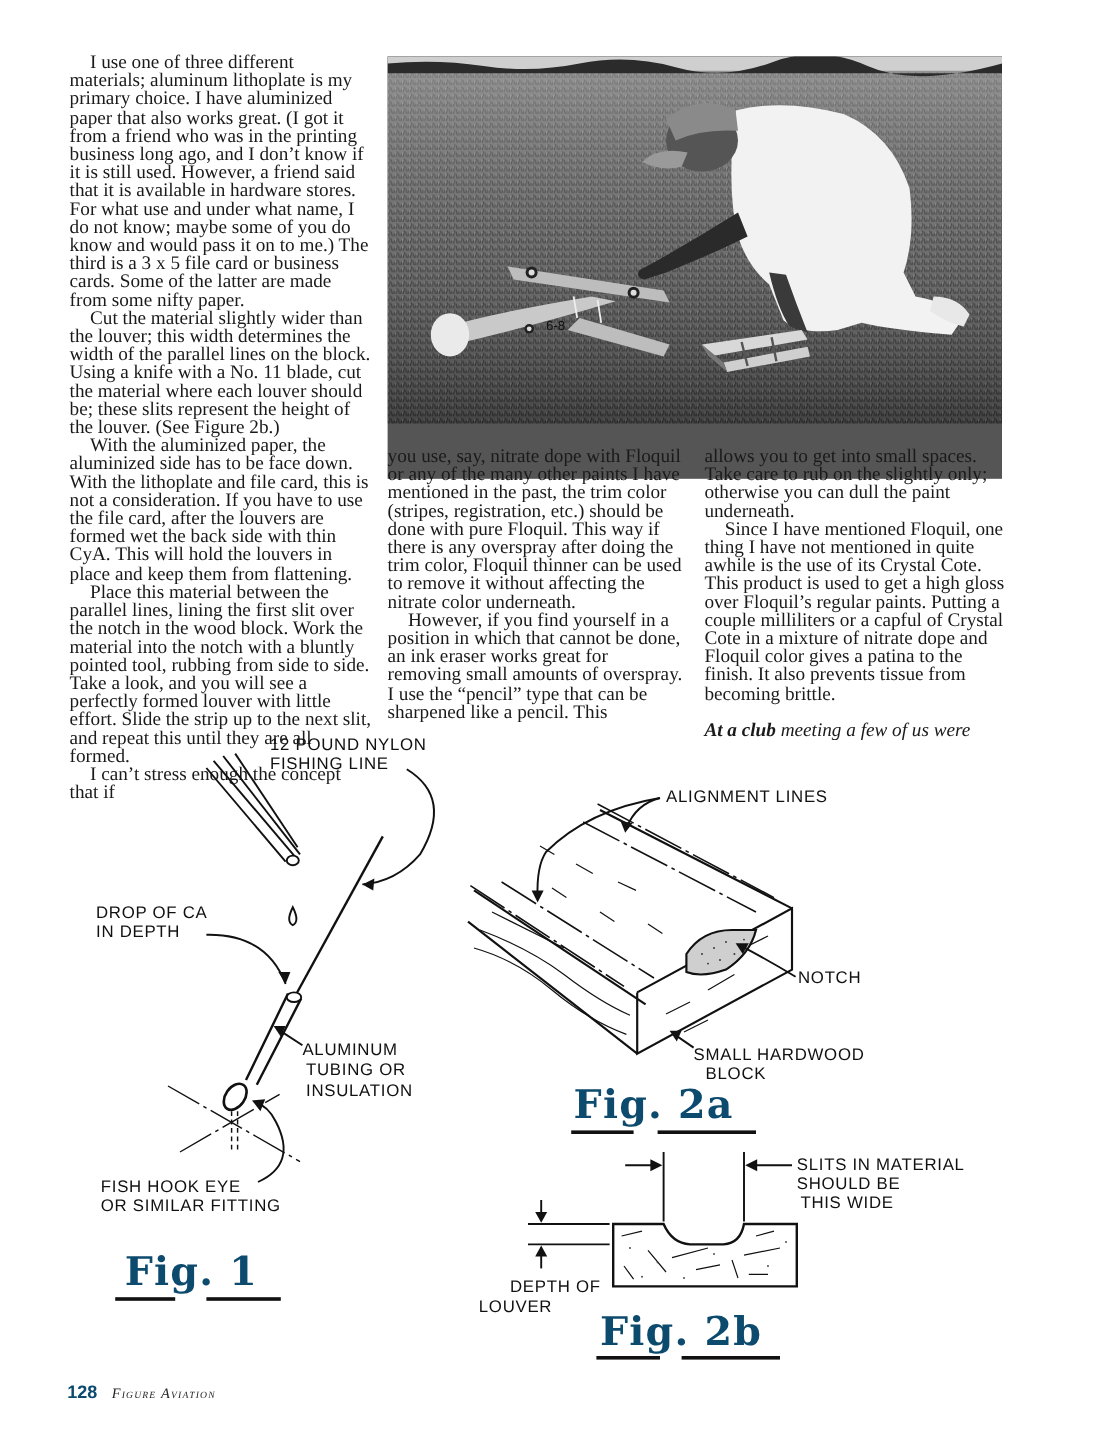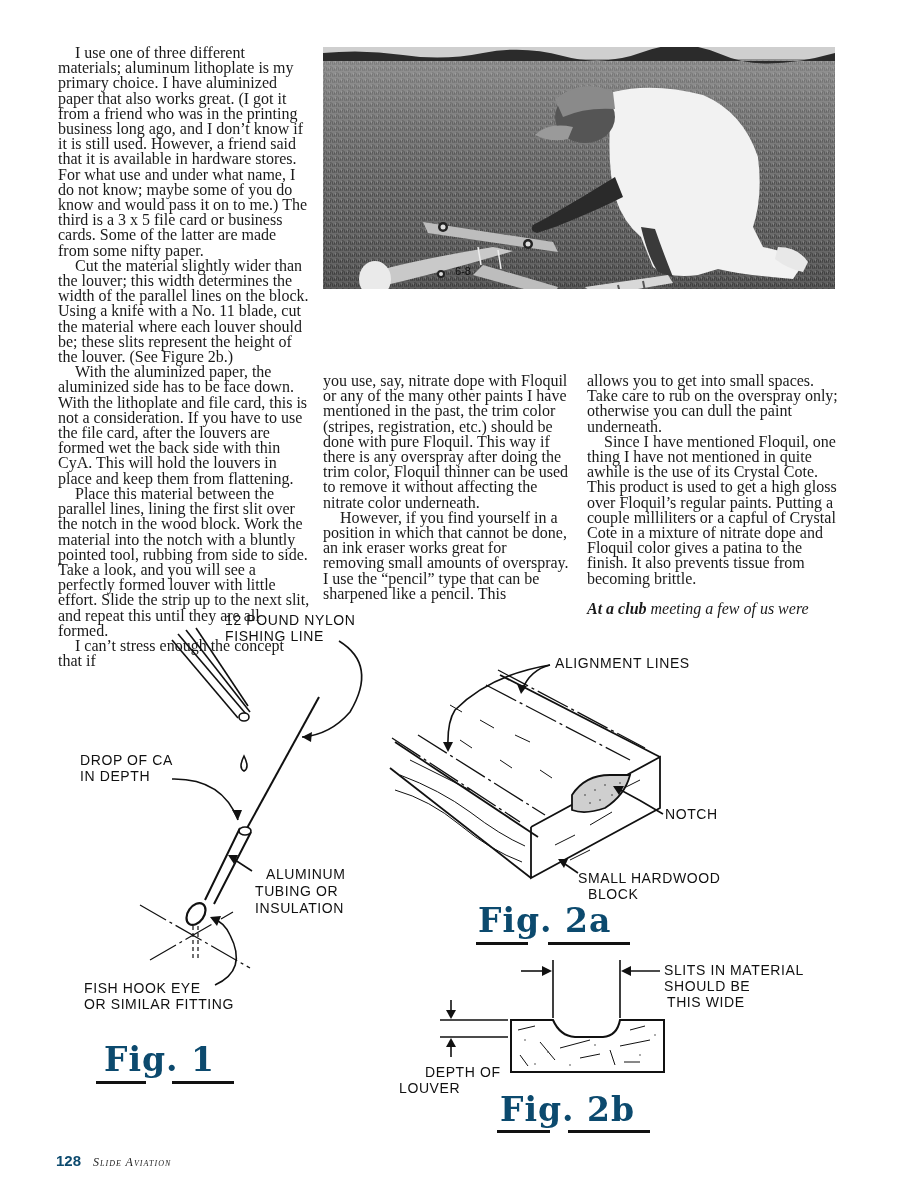--- a/index.html
+++ b/index.html
@@ -3,21 +3,21 @@
 <meta charset="utf-8">
 <style>
   html, body { margin: 0; padding: 0; background: #ffffff; }
   body { width: 916px; height: 1200px; position: relative; overflow: hidden; color: #1a1a1a; }
   .serif { font-family: "Liberation Serif", "DejaVu Serif", serif; font-size: 16px; line-height: 15.2px; }
   .col { position: absolute; }
   .col p { margin: 0; text-indent: 0; }
   .col p.ind { text-indent: 17px; }
   .col p.gap { margin-top: 15px; font-style: italic; }
   .runin { font-weight: bold; }
-  .photo { position: absolute; left: 323px; top: 47px; width: 512px; height: 242px; overflow: hidden; background: #555; }
+  .photo { position: absolute; left: 323px; top: 47px; width: 512px; height: 352px; overflow: hidden; background: #555; }
   .sans { font-family: "Liberation Sans", "DejaVu Sans", sans-serif; text-align: center; }
   .label { position: absolute; font-size: 14px; line-height: 16px; letter-spacing: 0.6px; color: #111; white-space: pre; }
   .figtitle { position: absolute; font-family: "DejaVu Serif", "Liberation Serif", serif; font-weight: bold; font-size: 33px; color: #0c4a6e; letter-spacing: 1px; }
   .figline { position: absolute; height: 3px; background: #111; }
   .footer { position: absolute; left: 56px; top: 1152px; }
   .pagenum { font-family: Liberation Sans, sans-serif; font-weight: bold; font-size: 15px; color: #0c4a6e; }
   .mag { font-family: "Liberation Serif", serif; font-style: italic; font-size: 12px; letter-spacing: 1px; margin-left: 8px; color: #222; font-variant: small-caps; }
   svg { position: absolute; overflow: visible; }
 </style>
 </head>
@@ -86,21 +86,21 @@
     </g>
   </svg>
 </div>
 
 <div class="col serif" style="left:323px; top:373px; width:248px;">
   <p>you use, say, nitrate dope with Floquil or any of the many other paints I have mentioned in the past, the trim color (stripes, registration, etc.) should be done with pure Floquil. This way if there is any overspray after doing the trim color, Floquil thinner can be used to remove it without affecting the nitrate color underneath.</p>
   <p class="ind">However, if you find yourself in a position in which that cannot be done, an ink eraser works great for removing small amounts of overspray. I use the “pencil” type that can be sharpened like a pencil. This</p>
 </div>
 
 <div class="col serif" style="left:587px; top:373px; width:252px;">
-  <p>allows you to get into small spaces. Take care to rub on the overspray only; otherwise you can dull the paint underneath.</p>
+  <p>allows you to get into small spaces. Take care to rub on the slightly only; otherwise you can dull the paint underneath.</p>
   <p class="ind">Since I have mentioned Floquil, one thing I have not mentioned in quite awhile is the use of its Crystal Cote. This product is used to get a high gloss over Floquil’s regular paints. Putting a couple milliliters or a capful of Crystal Cote in a mixture of nitrate dope and Floquil color gives a patina to the finish. It also prevents tissue from becoming brittle.</p>
   <p class="gap"><span class="runin">At a club</span><span> meeting a few of us were</span></p>
 </div>
 
 <div>
   <svg width="916" height="1200" style="left:0;top:0;">
 
     <g stroke="#111" fill="none" stroke-width="1.6">
       <path d="M172 640 L238 718"></path>
       <path d="M178 634 L246 714"></path>
@@ -131,21 +131,21 @@
     <path d="M252 871 L232 858" stroke="#111" stroke-width="1.6"></path>
     <path d="M228 855 L238 855 L234 864 Z" fill="#111"></path>
 
     <path d="M215 985 Q248 970 230 935 Q224 922 212 918" stroke="#111" stroke-width="1.6" fill="none"></path>
     <path d="M210 917 L221 916 L217 926 Z" fill="#111"></path>
   </svg>
   <div class="label sans" style="left:225px; top:612px;">12 POUND NYLON</div>
   <div class="label sans" style="left:225px; top:628px;">FISHING LINE</div>
   <div class="label sans" style="left:80px; top:752px;">DROP OF CA</div>
   <div class="label sans" style="left:80px; top:768px;">IN DEPTH</div>
-  <div class="label sans" style="left:252px; top:866px;margin-left:14px;">ALUMINUM</div>
+  <div class="label sans" style="left:252px; top:866px;">ALUMINUM</div>
   <div class="label sans" style="left:255px; top:883px;">TUBING OR</div>
   <div class="label sans" style="left:255px; top:900px;">INSULATION</div>
   <div class="label sans" style="left:84px; top:980px;">FISH HOOK EYE</div>
   <div class="label sans" style="left:84px; top:996px;">OR SIMILAR FITTING</div>
   <div class="figtitle" style="left:104px; top:1040px;">Fig. 1</div>
   <div class="figline" style="left:96px; top:1081px; width:50px;"></div>
   <div class="figline" style="left:172px; top:1081px; width:62px;"></div>
 </div>
 
 <div>
@@ -242,14 +242,14 @@
   <div class="label sans" style="left:667px; top:994px;">THIS WIDE</div>
   <div class="label sans" style="left:397px; top:1064px;margin-left:28px;">DEPTH OF</div>
   <div class="label sans" style="left:399px; top:1080px;">LOUVER</div>
   <div class="figtitle" style="left:500px; top:1090px;">Fig. 2b</div>
   <div class="figline" style="left:497px; top:1130px; width:53px;"></div>
   <div class="figline" style="left:568px; top:1130px; width:82px;"></div>
 </div>
 
 <div class="footer">
   <span class="pagenum">128</span>
-  <span class="mag">Slide Aviation</span>
+  <span class="mag">Figure Aviation</span>
 </div>
 
 </body></html>

